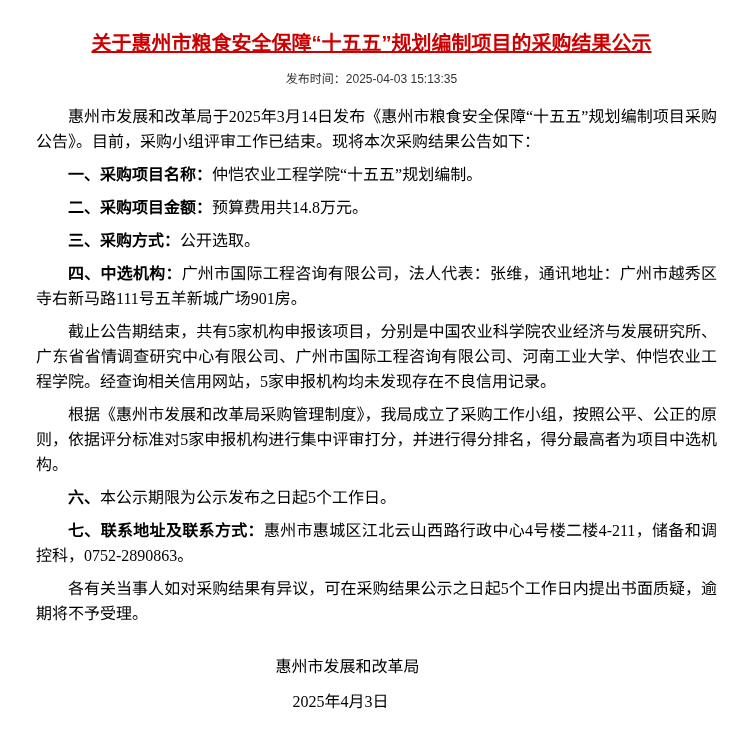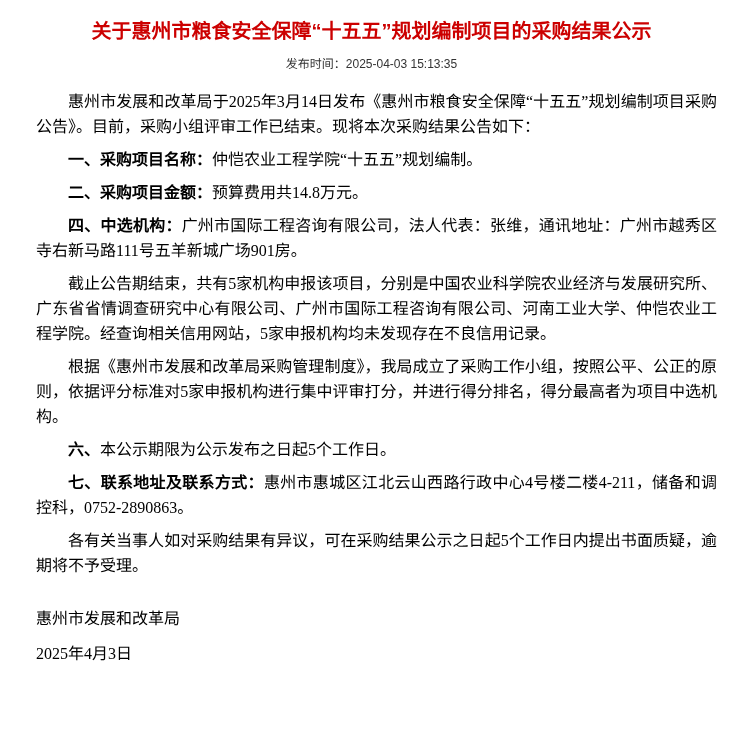--- a/index.html
+++ b/index.html
@@ -8,28 +8,29 @@
     background: #ffffff;
   }
   body {
     width: 743px;
     height: 740px;
     overflow: hidden;
     font-family: "Liberation Serif", serif;
     color: #000000;
   }
   .doc-title {
-    margin: 4px;
+    margin: 16px;
     padding: 14px 30px 0 30px;
     text-align: center;
     font-family: "Liberation Sans", sans-serif;
     font-weight: bold;
     font-size: 20px;
     line-height: 26px;
     color: var(--title-color, #cc0000);
+    text-decoration: underline;
   }
   .publish-line {
     margin-top: 13px;
     text-align: center;
     font-family: "Liberation Sans", sans-serif;
     font-size: 12px;
     line-height: 15px;
     color: #333333;
   }
   .content {
@@ -42,21 +43,21 @@
     margin: 8px 0;
     line-height: 25px;
     text-indent: 2em;
     text-align: justify;
   }
   .content p .seg-bold {
     font-weight: bold;
   }
   .sig-block {
     margin-top: 28px;
-    text-align: left;
+    text-align: center;
     font-size: 16px;
   }
   .sig-line {
     line-height: 25px;
     padding-right: 58px;
   }
   .date-line {
     margin-top: 10px;
     line-height: 25px;
     padding-right: 72px;
@@ -66,20 +67,21 @@
 <body style="background: rgb(255, 255, 255);">
 
 <h1 class="doc-title">关于惠州市粮食安全保障“十五五”规划编制项目的采购结果公示</h1>
 
 <div class="publish-line"><span>发布时间：</span><span>2025-04-03 15:13:35</span></div>
 
 <div class="content">
   <p><span class="seg-bold"></span><span>惠州市发展和改革局于2025年3月14日发布《惠州市粮食安全保障“十五五”规划编制项目采购公告》。目前，采购小组评审工作已结束。现将本次采购结果公告如下：</span></p>
   <p><span class="seg-bold">一、采购项目名称：</span><span>仲恺农业工程学院“十五五”规划编制。</span></p>
   <p><span class="seg-bold">二、采购项目金额：</span><span>预算费用共14.8万元。</span></p>
+  <p><span class="seg-bold">三、采购方式：</span><span>公开选取。</span></p>
   <p><span class="seg-bold">四、中选机构：</span><span>广州市国际工程咨询有限公司，法人代表：张维，通讯地址：广州市越秀区寺右新马路111号五羊新城广场901房。</span></p>
   <p><span class="seg-bold"></span><span>截止公告期结束，共有5家机构申报该项目，分别是中国农业科学院农业经济与发展研究所、广东省省情调查研究中心有限公司、广州市国际工程咨询有限公司、河南工业大学、仲恺农业工程学院。经查询相关信用网站，5家申报机构均未发现存在不良信用记录。</span></p>
   <p><span class="seg-bold"></span><span>根据《惠州市发展和改革局采购管理制度》，我局成立了采购工作小组，按照公平、公正的原则，依据评分标准对5家申报机构进行集中评审打分，并进行得分排名，得分最高者为项目中选机构。</span></p>
   <p><span class="seg-bold">六、</span><span>本公示期限为公示发布之日起5个工作日。</span></p>
   <p><span class="seg-bold">七、联系地址及联系方式：</span><span>惠州市惠城区江北云山西路行政中心4号楼二楼4-211，储备和调控科，0752-2890863。</span></p>
   <p><span class="seg-bold"></span><span>各有关当事人如对采购结果有异议，可在采购结果公示之日起5个工作日内提出书面质疑，逾期将不予受理。</span></p>
 
   <div class="sig-block">
     <div class="sig-line">惠州市发展和改革局</div>
     <div class="date-line">2025年4月3日</div>

